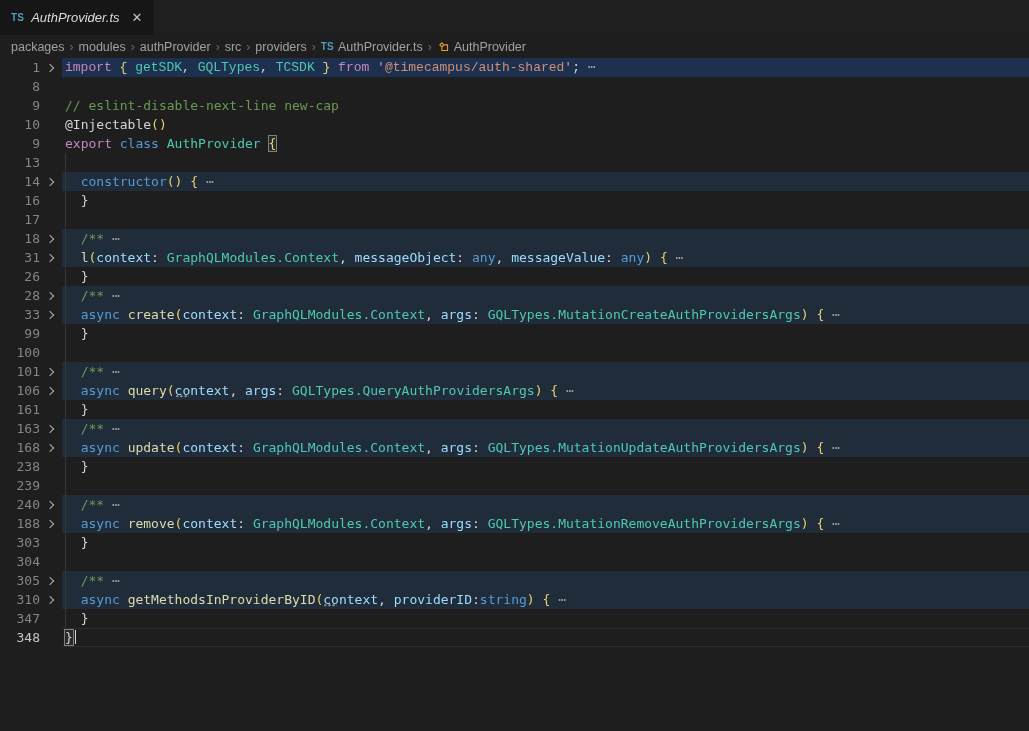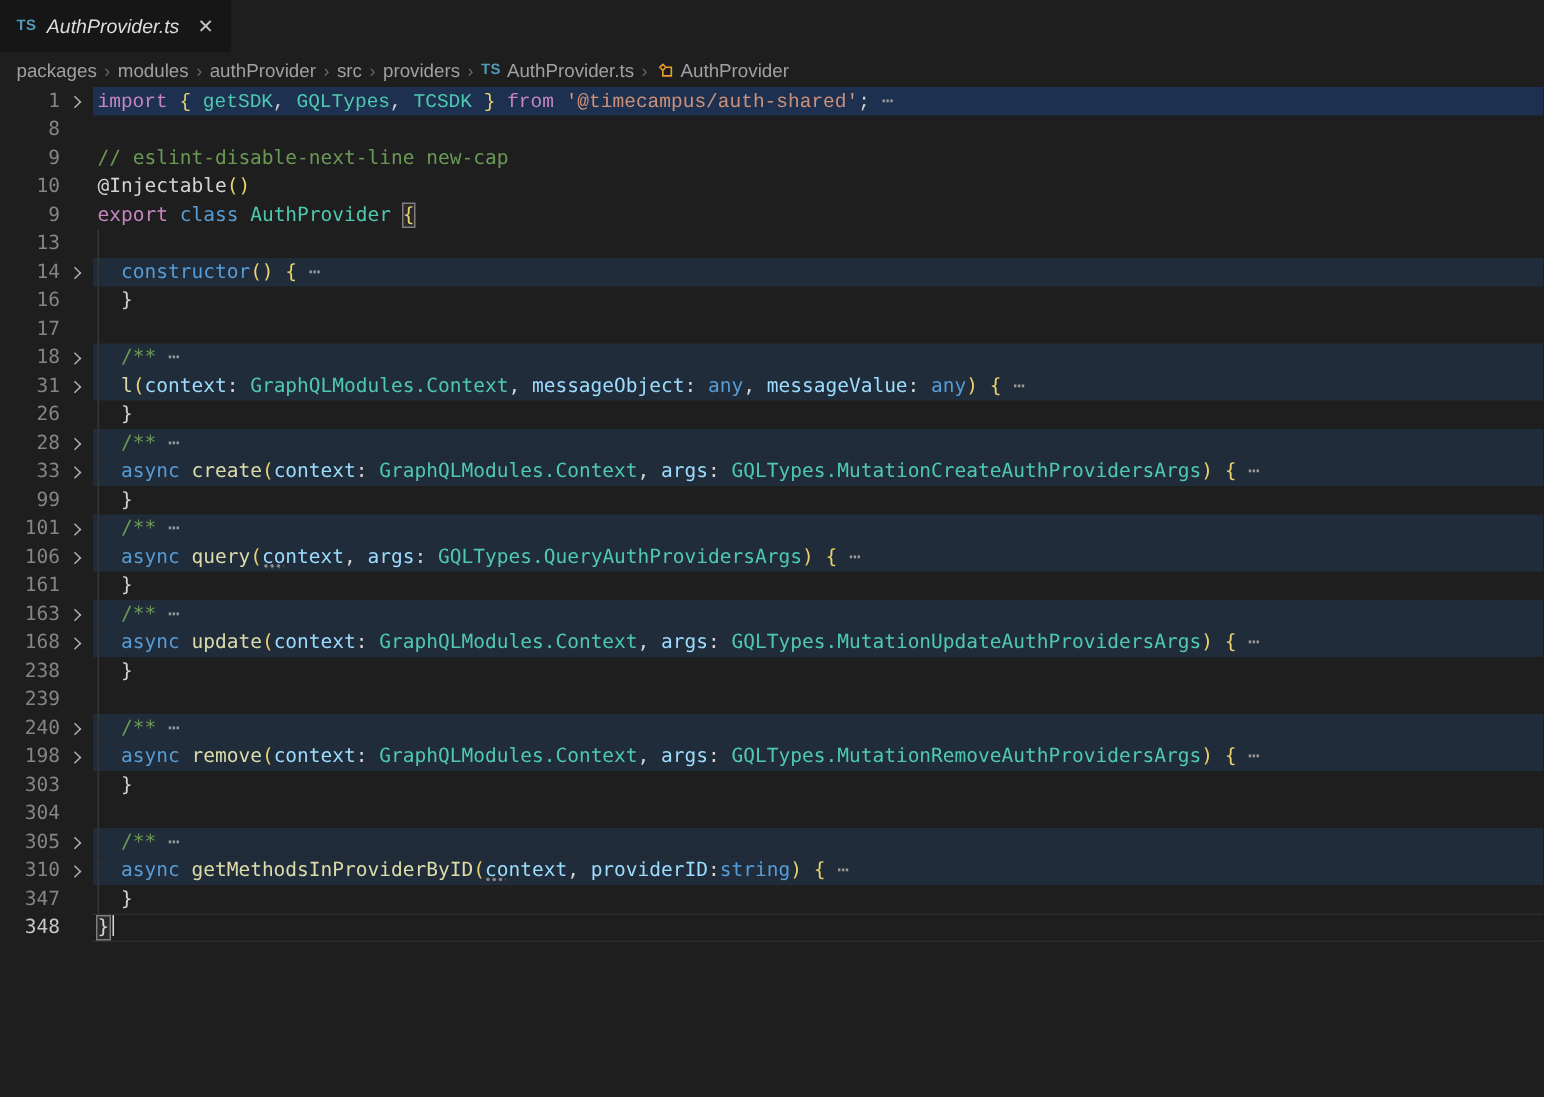--- a/index.html
+++ b/index.html
@@ -164,20 +164,25 @@
         <span class="chev">
           <i></i>
         </span>
         <span class="content"><span style="color: rgb(212, 212, 212);">  </span><span style="color: rgb(86, 156, 214);">async </span><span style="color: rgb(220, 220, 170);">create</span><span style="color: rgb(233, 209, 108);">(</span><span style="color: rgb(156, 220, 254);">context</span><span style="color: rgb(212, 212, 212);">: </span><span style="color: rgb(78, 201, 176);">GraphQLModules.Context</span><span style="color: rgb(212, 212, 212);">, </span><span style="color: rgb(156, 220, 254);">args</span><span style="color: rgb(212, 212, 212);">: </span><span style="color: rgb(78, 201, 176);">GQLTypes.MutationCreateAuthProvidersArgs</span><span style="color: rgb(233, 209, 108);">)</span><span style="color: rgb(212, 212, 212);"> </span><span style="color: rgb(233, 209, 108);">{</span><span style="color: rgb(154, 154, 154);"> ⋯</span></span>
       </div>
       <div class="line g">
         <span class="num">99</span>
         <span class="chev"></span>
         <span class="content"><span style="color: rgb(212, 212, 212);">  }</span></span>
       </div>
+      <div class="line g">
+        <span class="num">100</span>
+        <span class="chev"></span>
+        <span class="content"></span>
+      </div>
       <div class="line hl1 g">
         <span class="num">101</span>
         <span class="chev">
           <i></i>
         </span>
         <span class="content"><span style="color: rgb(212, 212, 212);">  </span><span style="color: rgb(106, 153, 85);">/**</span><span style="color: rgb(154, 154, 154);"> ⋯</span></span>
       </div>
       <div class="line hl1 g">
         <span class="num">106</span>
         <span class="chev">
@@ -215,21 +220,21 @@
         <span class="content"></span>
       </div>
       <div class="line hl1 g">
         <span class="num">240</span>
         <span class="chev">
           <i></i>
         </span>
         <span class="content"><span style="color: rgb(212, 212, 212);">  </span><span style="color: rgb(106, 153, 85);">/**</span><span style="color: rgb(154, 154, 154);"> ⋯</span></span>
       </div>
       <div class="line hl1 g">
-        <span class="num">198</span>
+        <span class="num">188</span>
         <span class="chev">
           <i></i>
         </span>
         <span class="content"><span style="color: rgb(212, 212, 212);">  </span><span style="color: rgb(86, 156, 214);">async </span><span style="color: rgb(220, 220, 170);">remove</span><span style="color: rgb(233, 209, 108);">(</span><span style="color: rgb(156, 220, 254);">context</span><span style="color: rgb(212, 212, 212);">: </span><span style="color: rgb(78, 201, 176);">GraphQLModules.Context</span><span style="color: rgb(212, 212, 212);">, </span><span style="color: rgb(156, 220, 254);">args</span><span style="color: rgb(212, 212, 212);">: </span><span style="color: rgb(78, 201, 176);">GQLTypes.MutationRemoveAuthProvidersArgs</span><span style="color: rgb(233, 209, 108);">)</span><span style="color: rgb(212, 212, 212);"> </span><span style="color: rgb(233, 209, 108);">{</span><span style="color: rgb(154, 154, 154);"> ⋯</span></span>
       </div>
       <div class="line g">
         <span class="num">303</span>
         <span class="chev"></span>
         <span class="content"><span style="color: rgb(212, 212, 212);">  }</span></span>
       </div>

